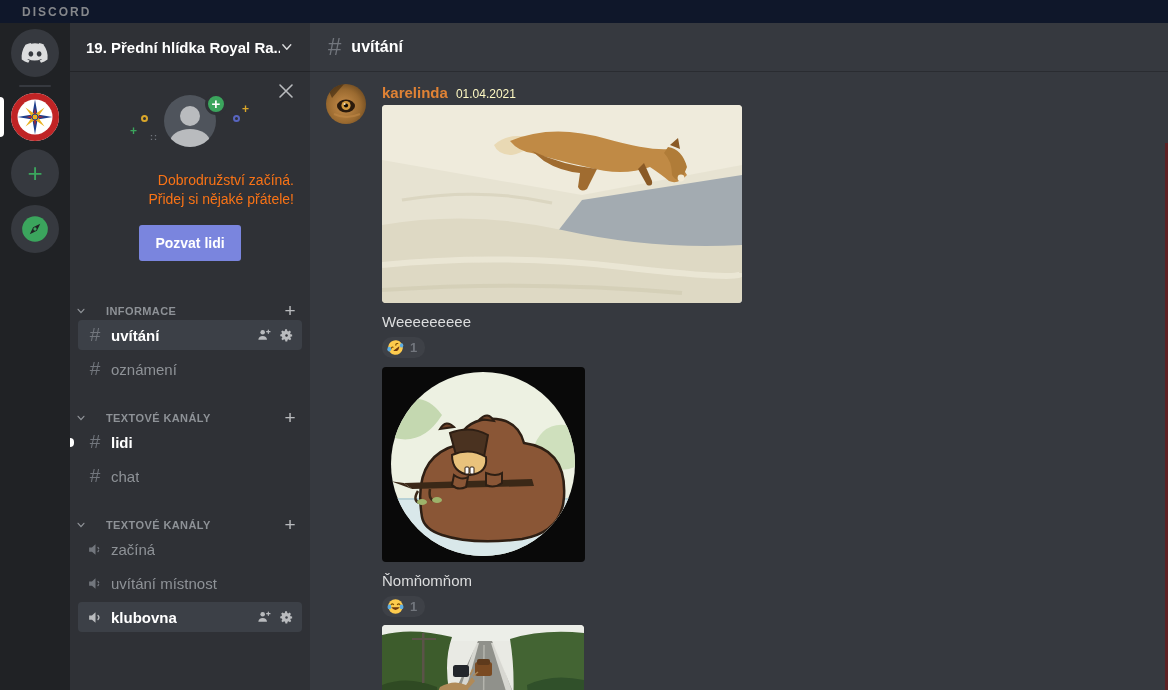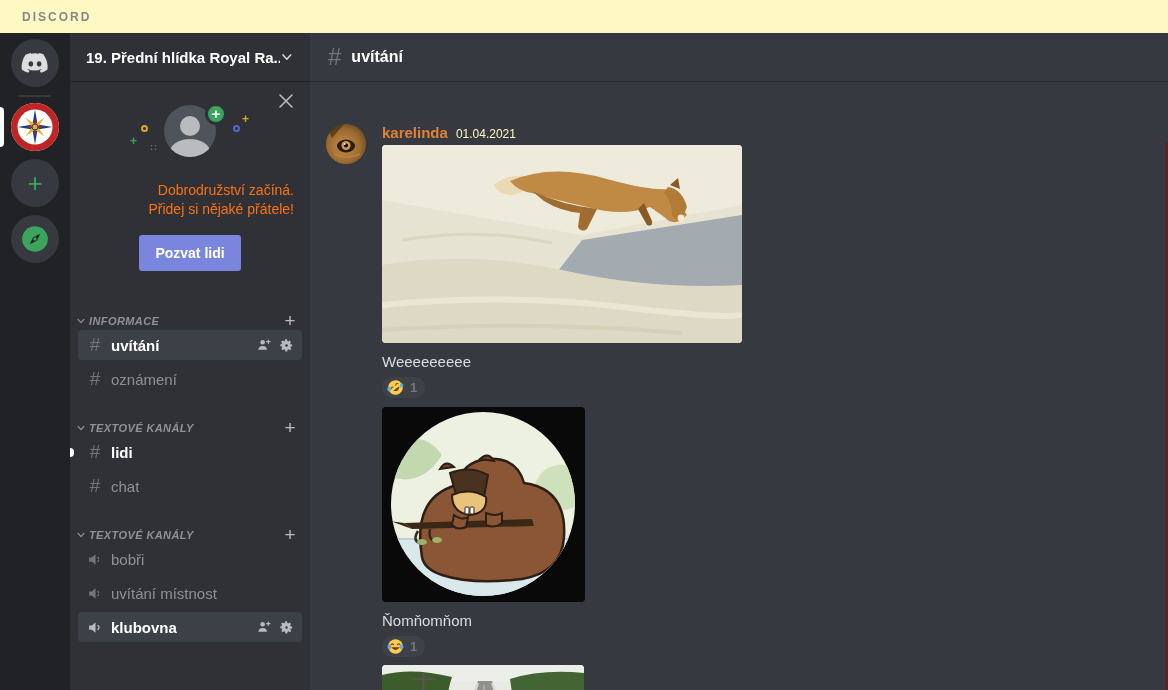--- a/index.html
+++ b/index.html
@@ -1,20 +1,20 @@
 <!DOCTYPE html>
 <html><head>
 <meta charset="utf-8">
 <style>
   * { margin:0; padding:0; box-sizing:border-box; }
   html,body { width:1168px; height:690px; overflow:hidden; }
   body { font-family:"Liberation Sans", sans-serif; background:#36393f; position:relative; display:flex; flex-direction:column; }
 
   
-  .titlebar { height:33px; background:#fef9c3; display:flex; align-items:center; padding-left:22px; flex-shrink:0; }
+  .titlebar { height:23px; background:#0f172a; display:flex; align-items:center; padding-left:22px; flex-shrink:0; }
   .wordmark { color:#85878b; font-size:12px; font-weight:700; letter-spacing:2px; }
 
   .app { flex:1; display:flex; min-height:0; }
 
   
   .rail { width:70px; background:#202225; display:flex; flex-direction:column; align-items:center; padding-top:6px; flex-shrink:0; }
   .rail-btn { width:48px; height:48px; border-radius:50%; background:#36393f; display:flex; align-items:center; justify-content:center; cursor:pointer; flex-shrink:0; position:relative; }
   .rail-divider { width:32px; height:2px; background:#36393f; border-radius:1px; margin:8px 0 6px; }
   .server-btn { background:#fff; margin-bottom:0; }
   .server-pill { position:absolute; left:-11px; top:4px; width:4px; height:40px; background:#fff; border-radius:0 4px 4px 0; }
@@ -38,39 +38,39 @@
   .ring-yellow { left:55px; top:22px; border:2px solid #d9a62a; }
   .ring-blue { left:147px; top:22px; border:2px solid #5865c0; }
   .spark-plus { font-size:12px; font-weight:700; line-height:1; }
   .sp-green { left:44px; top:32px; color:#3ba55d; }
   .sp-yellow { left:156px; top:10px; color:#d9a62a; }
   .sp-dots { left:64px; top:40px; color:#72767d; font-size:9px; letter-spacing:1px; }
   .promo-text { text-align:right; color:#f97316; font-size:14px; line-height:19px; margin-top:14px; }
   .promo-btn { display:block; margin:16px auto 0; background:#7a85de; color:#fff; border:none; border-radius:3px; padding:0 16px; height:36px; font-size:14px; font-weight:700; font-family:"Liberation Sans",sans-serif; cursor:pointer; }
 
   .category { display:flex; align-items:center; margin-top:24px; padding:0 14px 0 6px; height:15px; color:#8e9297; font-size:11px; font-weight:700; letter-spacing:.4px; cursor:pointer; }
-  .category .cat-label { flex:1; margin-left:3px;font-style:italic; }
+  .category .cat-label { flex:1; margin-left:20px; }
   .cat-plus { color:#b9bbbe; font-size:19px; font-weight:400; line-height:13px; cursor:pointer; }
 
   .channel { height:30px; margin:2px 8px; border-radius:4px; display:flex; align-items:center; padding:0 8px; color:#8e9297; font-size:15px; cursor:pointer; position:relative; }
   .channel.active { background:#3c4047; }
   .channel.active .ch-name, .channel.unread .ch-name { color:#fff; font-weight:600; }
   .ch-hash { color:#72767d; font-size:19px; width:18px; text-align:center; margin-right:7px; flex-shrink:0; }
   .ch-voice { width:18px; margin-right:7px; flex-shrink:0; display:flex; justify-content:center; }
   .ch-name { white-space:nowrap; overflow:hidden; }
   .row-actions { margin-left:auto; display:flex; align-items:center; gap:7px; }
   .unread-pill { position:absolute; left:-8px; top:calc(50% - 4px); width:4px; height:9px; background:#fff; border-radius:0 4px 4px 0; }
 
   
   .main { flex:1; background:#36393f; display:flex; flex-direction:column; min-width:0; position:relative; }
   .chat-header { height:48px; display:flex; align-items:center; padding:0 18px; box-shadow:0 1px 0 rgba(0,0,0,.22); flex-shrink:0; }
   .header-hash { color:#72767d; font-size:24px; margin-right:10px; }
   .header-name { color:#fff; font-size:16px; font-weight:700; }
 
-  .messages { flex:1; padding:13px 16px 0; overflow:hidden;margin-top:30px; }
+  .messages { flex:1; padding:13px 16px 0; overflow:hidden; }
   .msg { display:flex; }
   .avatar { width:40px; height:40px; border-radius:50%; overflow:hidden; margin-right:16px; flex-shrink:0; cursor:pointer; }
   .msg-content { flex:1; min-width:0; }
   .msg-head { display:flex; align-items:baseline; gap:8px; height:16px; }
   .username { color:#e08235; font-size:15px; font-weight:600; cursor:pointer; }
   .timestamp { color:#fef9c3; font-size:12px; }
   .attachment { display:block; border-radius:4px; overflow:hidden; line-height:0; cursor:pointer; }
   .att-fox { width:360px; height:198px; margin-top:5px; }
   .att-beaver { width:203px; height:195px; margin-top:7px; }
   .att-road { width:202px; height:150px; margin-top:6px; }
@@ -204,21 +204,21 @@
       <span class="cat-label">TEXTOVÉ KANÁLY</span>
       <span class="cat-plus">+</span>
     </div>
     <div class="channel">
       <span class="ch-voice">
           <svg width="17" height="17" viewBox="0 0 24 24">
             <path fill="#72767d" d="M3 9v6h4l5 4.5V4.5L7 9H3z"></path>
             <path d="M15.5 9.2a4 4 0 0 1 0 5.6" fill="none" stroke="#72767d" stroke-width="1.8" stroke-linecap="round" stroke-dasharray="2 2.4"></path>
           </svg>
         </span>
-      <span class="ch-name">bobři</span>
+      <span class="ch-name">začíná</span>
     </div>
     <div class="channel">
       <span class="ch-voice">
           <svg width="17" height="17" viewBox="0 0 24 24">
             <path fill="#72767d" d="M3 9v6h4l5 4.5V4.5L7 9H3z"></path>
             <path d="M15.5 9.2a4 4 0 0 1 0 5.6" fill="none" stroke="#72767d" stroke-width="1.8" stroke-linecap="round" stroke-dasharray="2 2.4"></path>
           </svg>
         </span>
       <span class="ch-name">uvítání místnost</span>
     </div>

